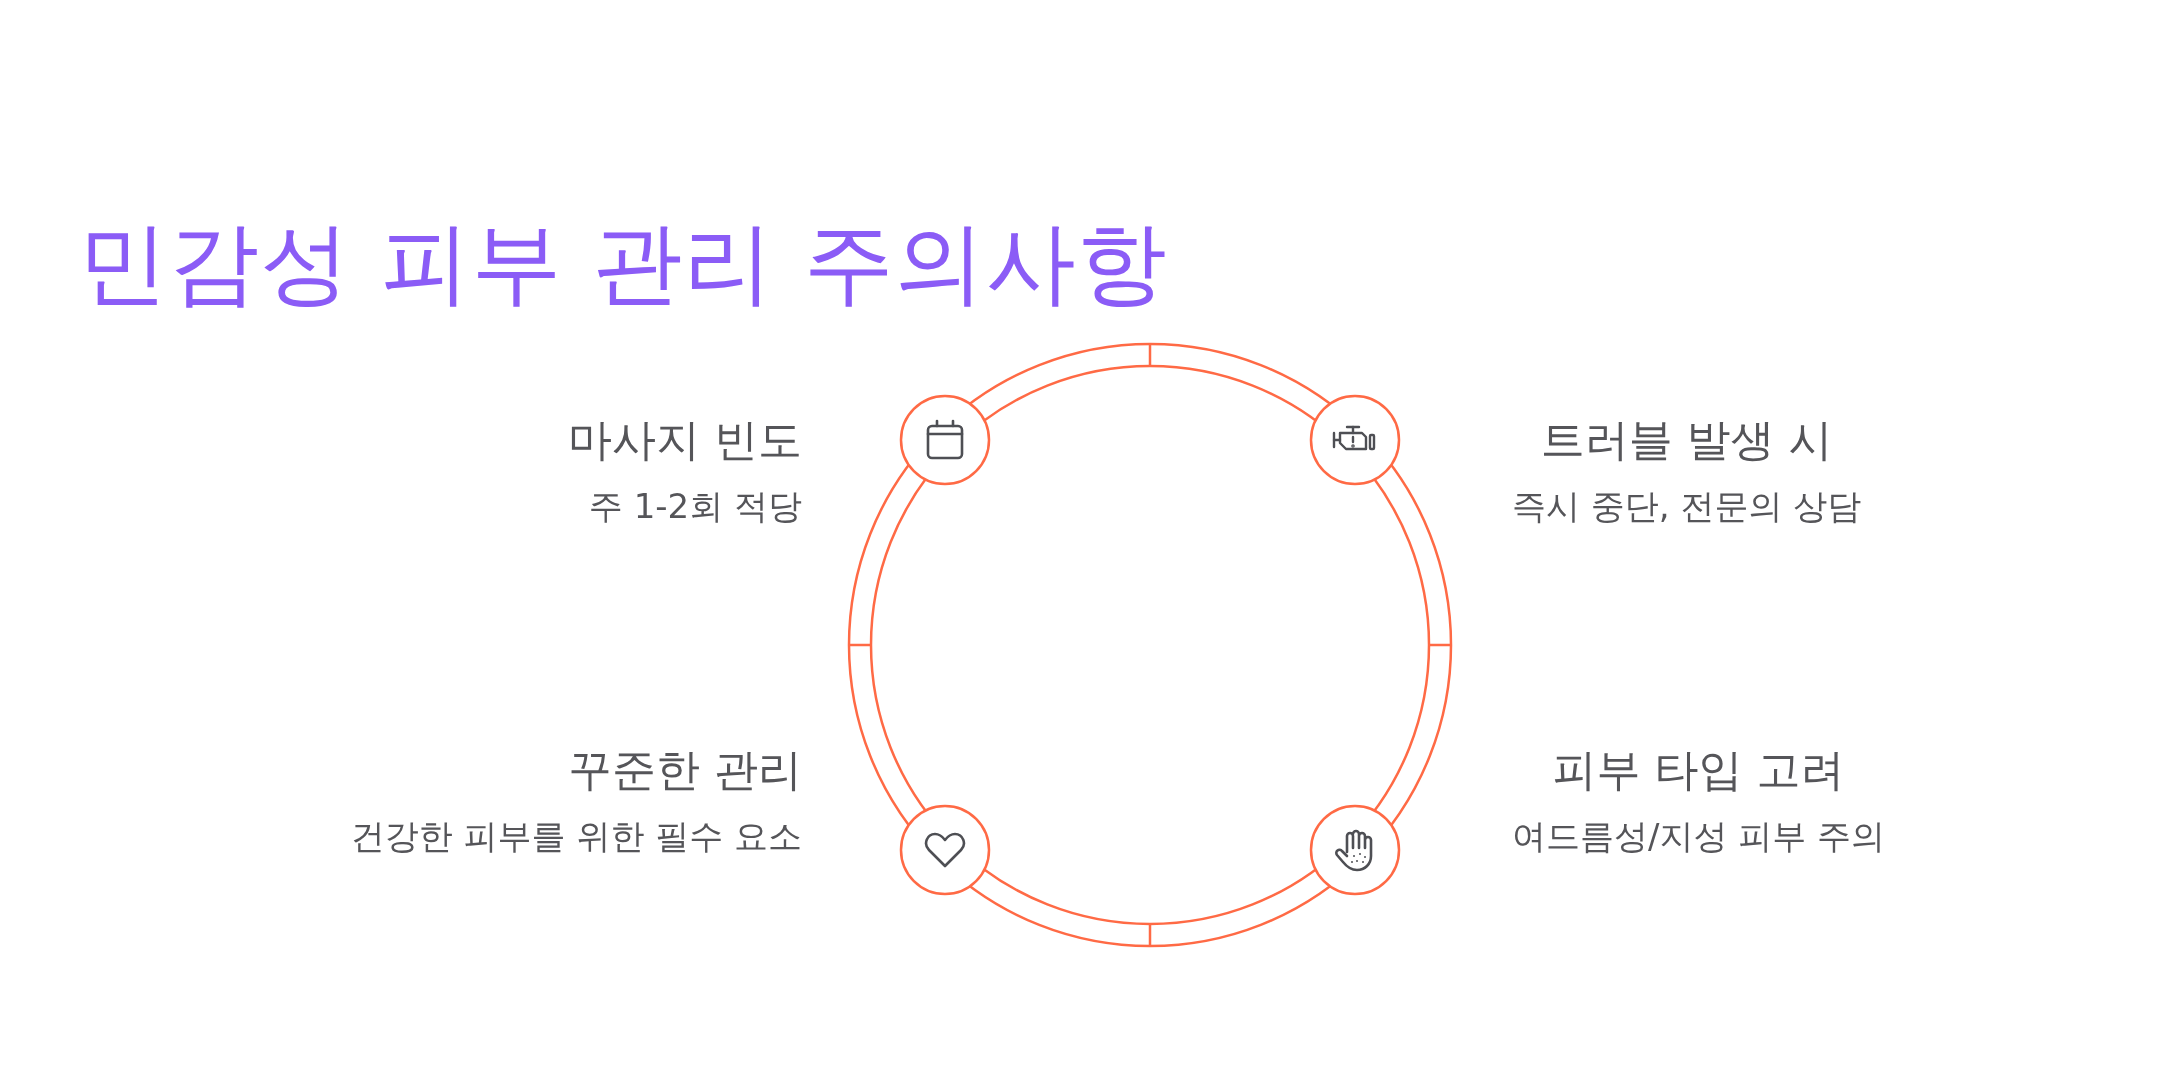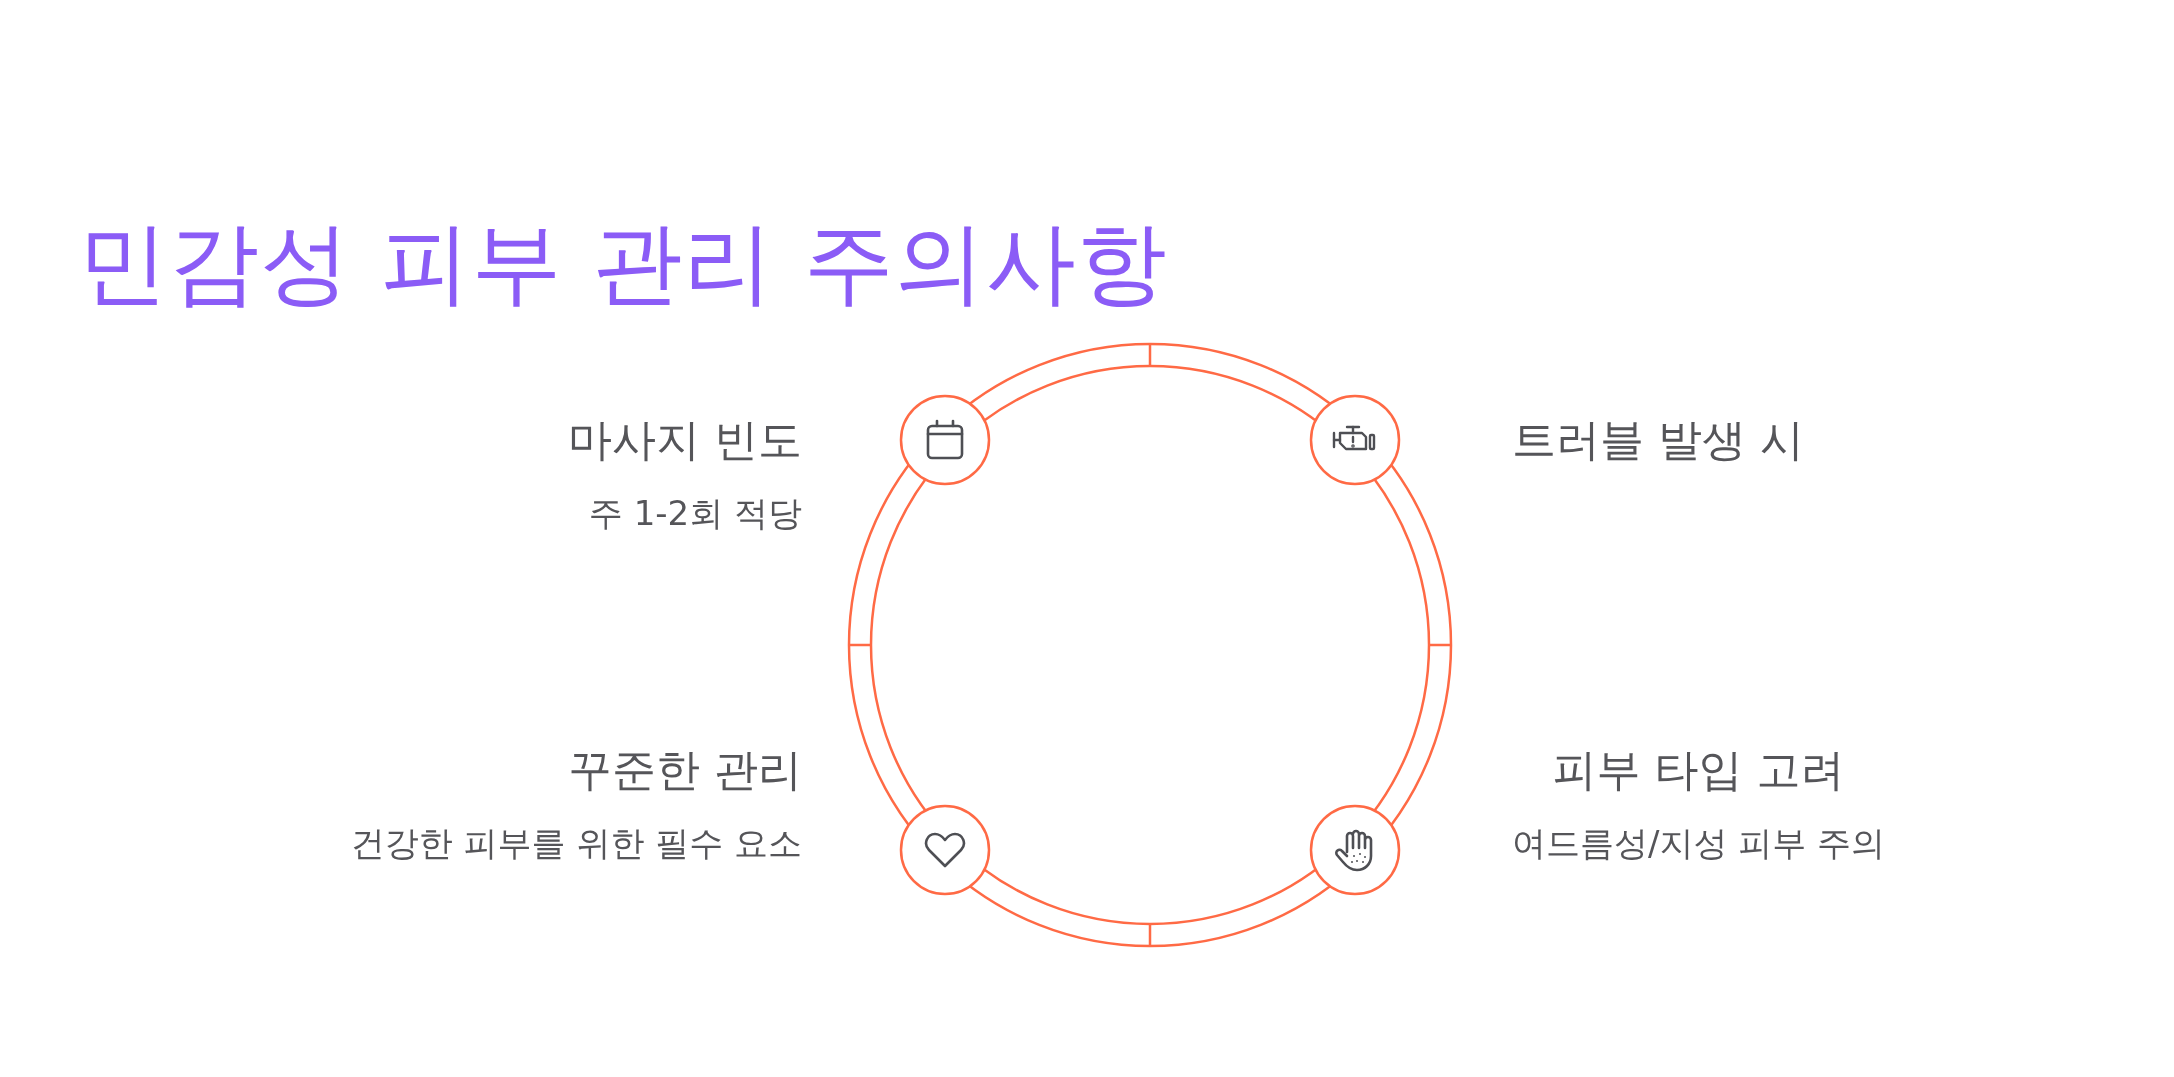--- a/index.html
+++ b/index.html
@@ -40,21 +40,21 @@
     .item.right { text-align: center; }
     .item-title {
       font-size: 44px;
       line-height: 1;
       color: #555559;
     }
     .item-desc {
       font-size: 34px;
       line-height: 1;
       color: #555559;
-      margin-top: 34px;
+      margin-top: 27px;
     }
     .icon-wrap {
       position: absolute;
       width: 88px;
       height: 88px;
       display: flex;
       align-items: center;
       justify-content: center;
     }
   </style>
@@ -126,20 +126,21 @@
     </svg>
   </div>
 
   <div class="item left" style="right:1372px;top:418px;">
     <div class="item-title">마사지 빈도</div>
     <div class="item-desc">주 1-2회 적당</div>
   </div>
 
   <div class="item right" style="left:1512px;top:418px;">
     <div class="item-title">트러블 발생 시</div>
+    <div class="item-desc">즉시 중단, 전문의 상담</div>
   </div>
 
   <div class="item right" style="left:1512px;top:748px;">
     <div class="item-title">피부 타입 고려</div>
     <div class="item-desc">여드름성/지성 피부 주의</div>
   </div>
 
   <div class="item left" style="right:1372px;top:748px;">
     <div class="item-title">꾸준한 관리</div>
     <div class="item-desc">건강한 피부를 위한 필수 요소</div>

